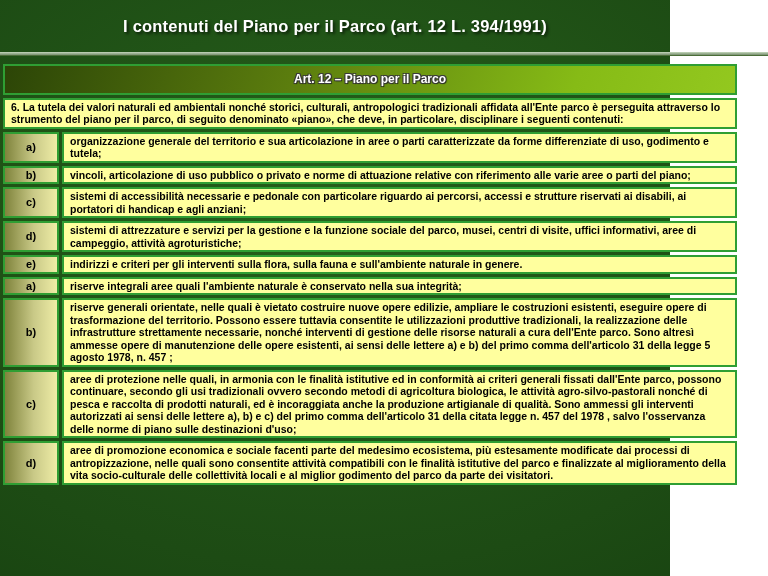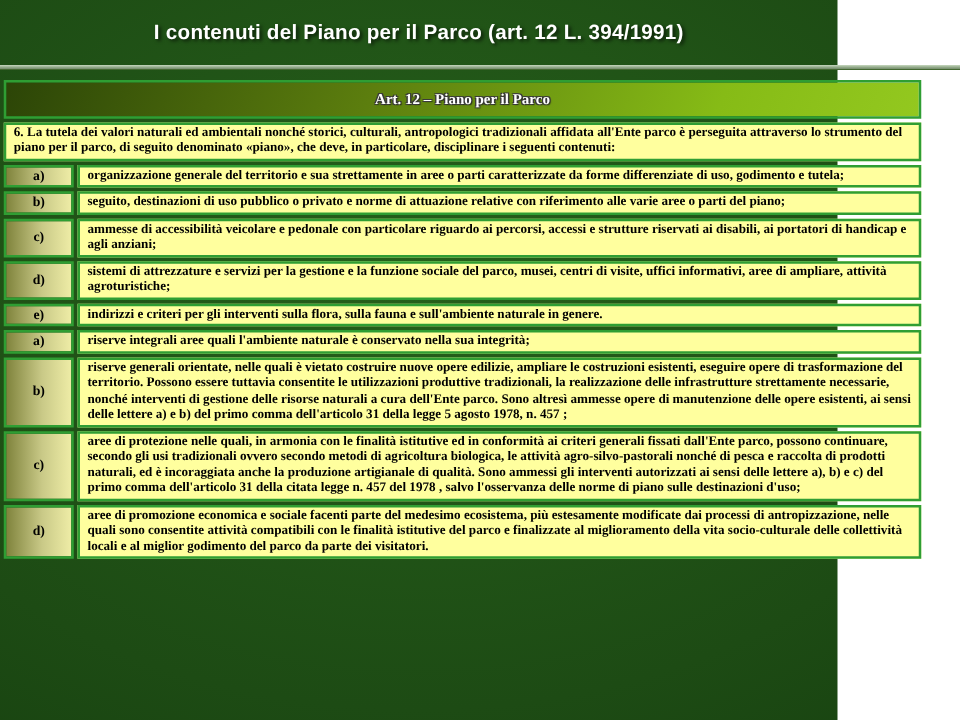--- a/index.html
+++ b/index.html
@@ -27,21 +27,21 @@
     width: 740px; margin: 5px auto 0 auto;
     border-collapse: separate; border-spacing: 3px;
     table-layout: fixed;
   }
   col.c-letter { width: 56px; }
   td {
     border: 2px solid #2f9e33;
     background: #ffff9e;
     color: #000;
     font-size: 10.5px; font-weight: bold; line-height: 12.5px;
-    padding: 1px 6px; vertical-align: top; font-family: Liberation Serif, serif;
+    padding: 1px 6px; vertical-align: top;
   }
   td.header-cell {
     background: linear-gradient(110deg, #2c4507 0%, #5c7e0e 40%, #86bb16 78%, #93c81f 100%);
     color: #ffffff; text-align: center; font-size: 12px;
     padding: 7px 4px;
     text-shadow: -1px -1px 0 #3a3a3a, 1px -1px 0 #3a3a3a, -1px 1px 0 #3a3a3a, 1px 1px 1px #222222;
   }
   td.letter-cell {
     background: linear-gradient(to right, #7f833c 0%, #c9c987 55%, #eeeca6 100%);
     text-align: center; vertical-align: middle; font-size: 11px;
@@ -68,36 +68,36 @@
         <tr>
       <td colspan="2" class="header-cell">Art. 12 – Piano per il Parco</td>
     </tr>
 
     <tr>
       <td colspan="2">6. La tutela dei valori naturali ed ambientali nonché storici, culturali, antropologici tradizionali affidata all'Ente parco è perseguita attraverso lo strumento del piano per il parco, di seguito denominato «piano», che deve, in particolare, disciplinare i seguenti contenuti:</td>
     </tr>
 
     <tr>
       <td class="letter-cell">a)</td>
-      <td>organizzazione generale del territorio e sua strettamente in aree o parti caratterizzate da forme differenziate di uso, godimento e tutela;</td>
+      <td>organizzazione generale del territorio e sua articolazione in aree o parti caratterizzate da forme differenziate di uso, godimento e tutela;</td>
     </tr>
 
     <tr>
       <td class="letter-cell">b)</td>
-      <td>seguito, destinazioni di uso pubblico o privato e norme di attuazione relative con riferimento alle varie aree o parti del piano;</td>
+      <td>vincoli, articolazione di uso pubblico o privato e norme di attuazione relative con riferimento alle varie aree o parti del piano;</td>
     </tr>
 
     <tr>
       <td class="letter-cell">c)</td>
-      <td>ammesse di accessibilità veicolare e pedonale con particolare riguardo ai percorsi, accessi e strutture riservati ai disabili, ai portatori di handicap e agli anziani;</td>
+      <td>sistemi di accessibilità necessarie e pedonale con particolare riguardo ai percorsi, accessi e strutture riservati ai disabili, ai portatori di handicap e agli anziani;</td>
     </tr>
 
     <tr>
       <td class="letter-cell">d)</td>
-      <td>sistemi di attrezzature e servizi per la gestione e la funzione sociale del parco, musei, centri di visite, uffici informativi, aree di ampliare, attività agroturistiche;</td>
+      <td>sistemi di attrezzature e servizi per la gestione e la funzione sociale del parco, musei, centri di visite, uffici informativi, aree di campeggio, attività agroturistiche;</td>
     </tr>
 
     <tr>
       <td class="letter-cell">e)</td>
       <td>indirizzi e criteri per gli interventi sulla flora, sulla fauna e sull'ambiente naturale in genere.</td>
     </tr>
 
 
     <tr>
       <td class="letter-cell">a)</td>

